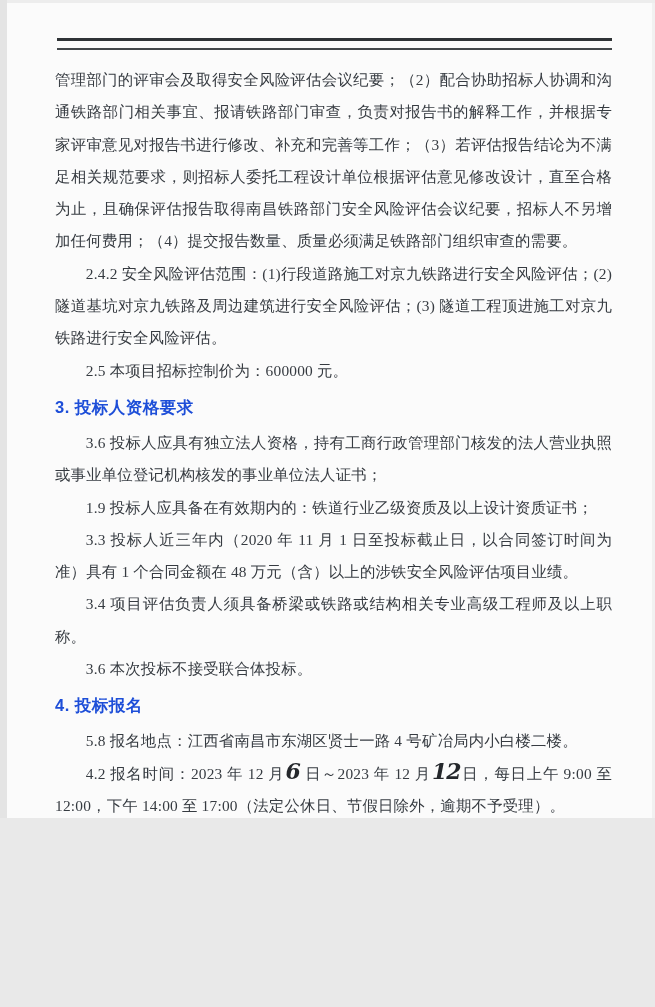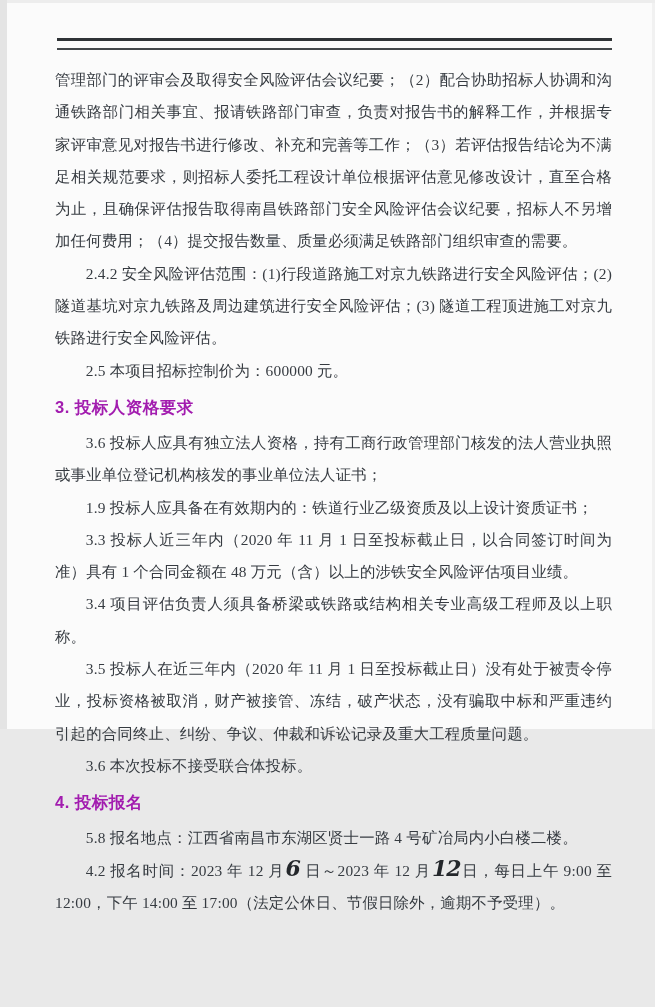--- a/index.html
+++ b/index.html
@@ -4,21 +4,21 @@
 <style>
   html,body{margin:0;padding:0;}
   body{
     width:655px;height:1007px;
     background:#e9e9e9;
     font-family:"Liberation Serif","DejaVu Serif",serif;
     overflow:hidden;
   }
   .scan{
     position:relative;
-    width:655px;height:729px;
+    width:655px;height:818px;
     background:#fbfbfb;
     box-shadow: inset 7px 0 0 #e4e4e4, inset 0 3px 0 #ededed, inset -3px 0 0 #f1f1f1;
     box-sizing:border-box;
     padding:38px 43px 16px 55px;
   }
   .double-rule{
     height:7px;
     border-top:3px solid #2f3336;
     border-bottom:2px solid #43474a;
     margin:0 0 14px 2px;
@@ -31,21 +31,21 @@
     text-justify:inter-character;
     margin:0;
     letter-spacing:0.2px;
   }
   .indent{ text-indent:2em; }
   .heading{
     font-family:"Liberation Sans","DejaVu Sans",sans-serif;
     font-weight:bold;
     font-size:16.5px;
     line-height:24px;
-    color:#a21caf;
+    color:#1d4ed8;
     margin:8px 0;
     letter-spacing:0.5px;
   }
   .hand{
     font-family:"DejaVu Serif",serif;
     font-style:italic;
     font-weight:600;
     font-size:22px;
     line-height:0;
     letter-spacing:-1px;
@@ -69,21 +69,20 @@
   <h3 class="heading">3. 投标人资格要求</h3>
 
   <p class="para indent">3.6 投标人应具有独立法人资格，持有工商行政管理部门核发的法人营业执照或事业单位登记机构核发的事业单位法人证书；</p>
 
   <p class="para indent">1.9 投标人应具备在有效期内的：铁道行业乙级资质及以上设计资质证书；</p>
 
   <p class="para indent">3.3 投标人近三年内（2020 年 11 月 1 日至投标截止日，以合同签订时间为准）具有 1 个合同金额在 48 万元（含）以上的涉铁安全风险评估项目业绩。</p>
 
   <p class="para indent">3.4 项目评估负责人须具备桥梁或铁路或结构相关专业高级工程师及以上职称。</p>
 
-  <p class="para indent">3.5 投标人在近三年内（2020 年 11 月 1 日至投标截止日）没有处于被责令停业，投标资格被取消，财产被接管、冻结，破产状态，没有骗取中标和严重违约引起的合同终止、纠纷、争议、仲裁和诉讼记录及重大工程质量问题。</p>
 
   <p class="para indent">3.6 本次投标不接受联合体投标。</p>
 
   <h3 class="heading">4. 投标报名</h3>
 
   <p class="para indent">5.8 报名地点：江西省南昌市东湖区贤士一路 4 号矿冶局内小白楼二楼。</p>
 
   <p class="para indent">
     <span>4.2 报名时间：2023 年 12 月</span><span class="hand">6</span><span> 日～2023 年 12 月</span><span class="hand">12</span><span>日，每日上午 9:00 至 12:00，下午 14:00 至 17:00（法定公休日、节假日除外，逾期不予受理）。</span>
   </p>

